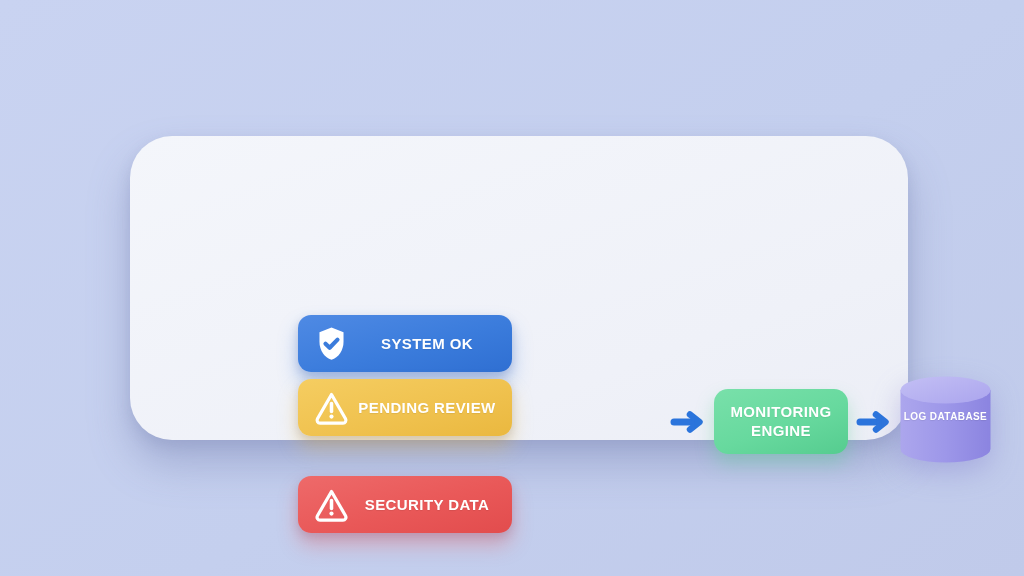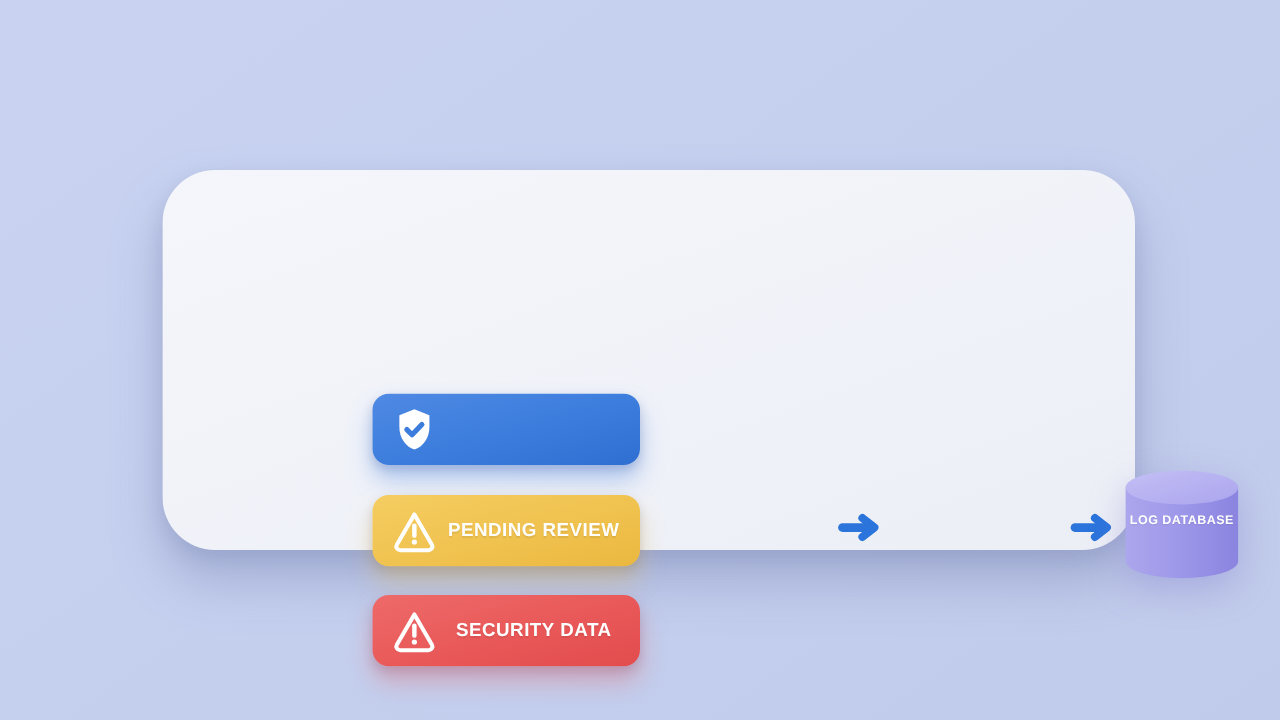--- a/index.html
+++ b/index.html
@@ -30,21 +30,21 @@
     flex:1; text-align:center; font-weight:bold; font-size:15px;
     letter-spacing:0.4px; padding-right:8px;
     text-shadow: 0 1px 1px rgba(0,0,0,0.08);
   }
   .badge-blue {
     top:179px;
     background: linear-gradient(165deg, #4f8ae4 0%, #3b7cdc 55%, #2f6fd2 100%);
     box-shadow: 0 12px 20px rgba(59,124,220,0.35), 0 4px 8px rgba(90,100,150,0.25);
   }
   .badge-yellow {
-    top:260px;
+    top:243px;
     background: linear-gradient(165deg, #f5cd61 0%, #f0c24f 55%, #eab83f 100%);
     box-shadow: 0 12px 20px rgba(234,184,63,0.35), 0 4px 8px rgba(90,100,150,0.25);
   }
   .badge-red {
     top:340px;
     background: linear-gradient(165deg, #ee6a6a 0%, #e95858 55%, #e24c4d 100%);
     box-shadow: 0 12px 20px rgba(233,88,88,0.35), 0 4px 8px rgba(90,100,150,0.25);
   }
 
   
@@ -84,20 +84,21 @@
 <div class="stage">
   <div class="card">
 
     <div class="badge badge-blue">
       <span class="icon">
         <svg width="37" height="37" viewBox="0 0 24 24">
           <path d="M12 1.6 L4.2 4.7 V10.8 C4.2 16.3 7.5 21.2 12 22.5 C16.5 21.2 19.8 16.3 19.8 10.8 V4.7 Z" fill="#ffffff"></path>
           <path d="M8.1 12.1 l2.7 2.7 5.1 -5.3" fill="none" stroke="#3b7cdc" stroke-width="2.7" stroke-linecap="round" stroke-linejoin="round"></path>
         </svg>
       </span>
+      <span class="label">SYSTEM OK</span>
     </div>
 
     <div class="badge badge-yellow">
       <span class="icon">
         <svg width="37" height="37" viewBox="0 0 24 24">
           <path d="M12 3.6 L21.1 19.3 a1.9 1.9 0 0 1 -1.65 2.85 H4.55 a1.9 1.9 0 0 1 -1.65 -2.85 Z" fill="none" stroke="#ffffff" stroke-width="2.1" stroke-linejoin="round"></path>
           <line x1="12" y1="9.4" x2="12" y2="14.6" stroke="#ffffff" stroke-width="2.3" stroke-linecap="round"></line>
           <circle cx="12" cy="17.9" r="1.35" fill="#ffffff"></circle>
         </svg>
       </span>
@@ -114,20 +115,23 @@
       </span>
       <span class="label">SECURITY DATA</span>
     </div>
 
 
     <svg class="flow-arrow arrow-1" viewBox="0 0 38 24">
       <path d="M4 12 H25" stroke="#2b74dc" stroke-width="7" stroke-linecap="round" fill="none"></path>
       <path d="M20 4.5 L29.5 12 L20 19.5" stroke="#2b74dc" stroke-width="6.5" stroke-linecap="round" stroke-linejoin="round" fill="none"></path>
     </svg>
 
+    <div class="node node-monitoring">
+      <span>MONITORING ENGINE</span>
+    </div>
 
     <svg class="flow-arrow arrow-2" viewBox="0 0 38 24">
       <path d="M4 12 H25" stroke="#2b74dc" stroke-width="7" stroke-linecap="round" fill="none"></path>
       <path d="M20 4.5 L29.5 12 L20 19.5" stroke="#2b74dc" stroke-width="6.5" stroke-linecap="round" stroke-linejoin="round" fill="none"></path>
     </svg>
 
     <div class="cylinder">
       <svg viewBox="0 0 91 91">
         <defs>
           <linearGradient id="cylBody" x1="0" y1="0" x2="1" y2="0">

